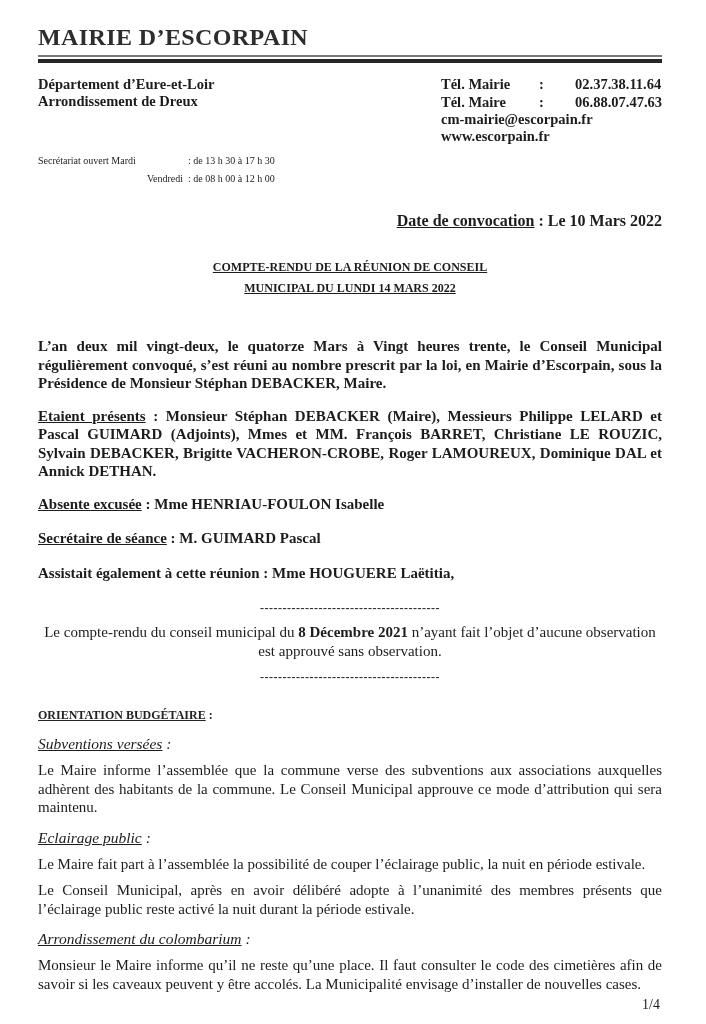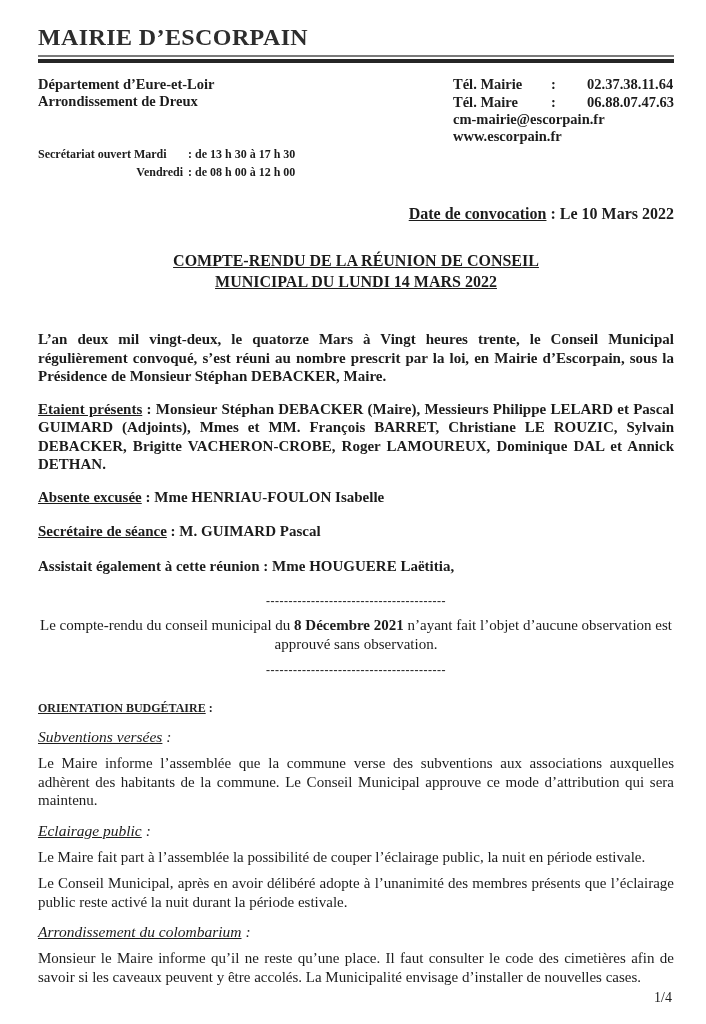--- a/index.html
+++ b/index.html
@@ -1,20 +1,20 @@
 <!DOCTYPE html>
 <html><head>
 <meta charset="utf-8">
 <style>
   html, body { margin: 0; padding: 0; background: #ffffff; }
   .page {
     width: 706px; height: 1024px;
     background: #ffffff;
     box-sizing: border-box;
-    padding: 24px 32px 0 38px;
+    padding: 24px 44px 0 38px;
     font-family: "Liberation Serif", "DejaVu Serif", serif;
     color: #1c1c1c;
     position: relative;
     overflow: hidden;
   }
   .bold { font-weight: bold; }
   .u { text-decoration: underline; }
   .just { text-align: justify; }
   p { margin: 0; }
 
@@ -42,38 +42,39 @@
   }
   .addr-line { margin-bottom: 11px; }
   .contact-grid {
     display: grid;
     grid-template-columns: 98px 36px auto;
     row-gap: 1px;
   }
   .sched {
     display: grid;
     grid-template-columns: 150px auto;
-    font-size: 12px;
-    font-weight: bold;
+    font-size: 10px;
+    font-weight: normal;
     line-height: 18px;
+    margin-top: 7px;
   }
   .sched .day2 { text-align: right; padding-right: 5px; }
 
   
   .convocation {
     text-align: right;
     font-size: 16px;
     font-weight: bold;
     margin-top: 24px;
   }
 
   
   .doc-title {
     text-align: center;
-    font-size: 16px;
+    font-size: 12px;
     font-weight: bold;
     margin-top: 27px;
     line-height: 21px;
   }
 
   
   .intro { margin-top: 38px; }
   .body-p {
     font-size: 15px;
     line-height: 18.5px;

